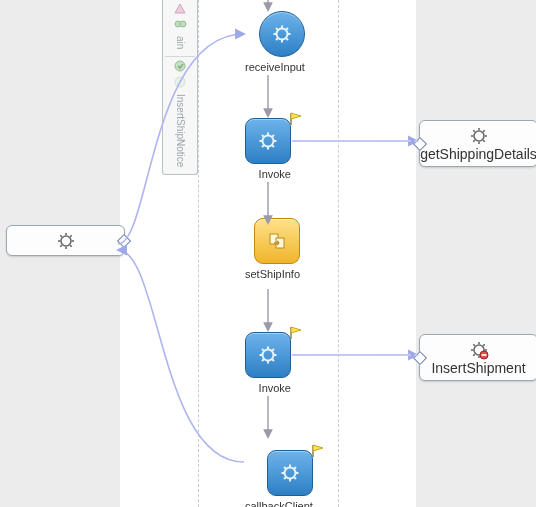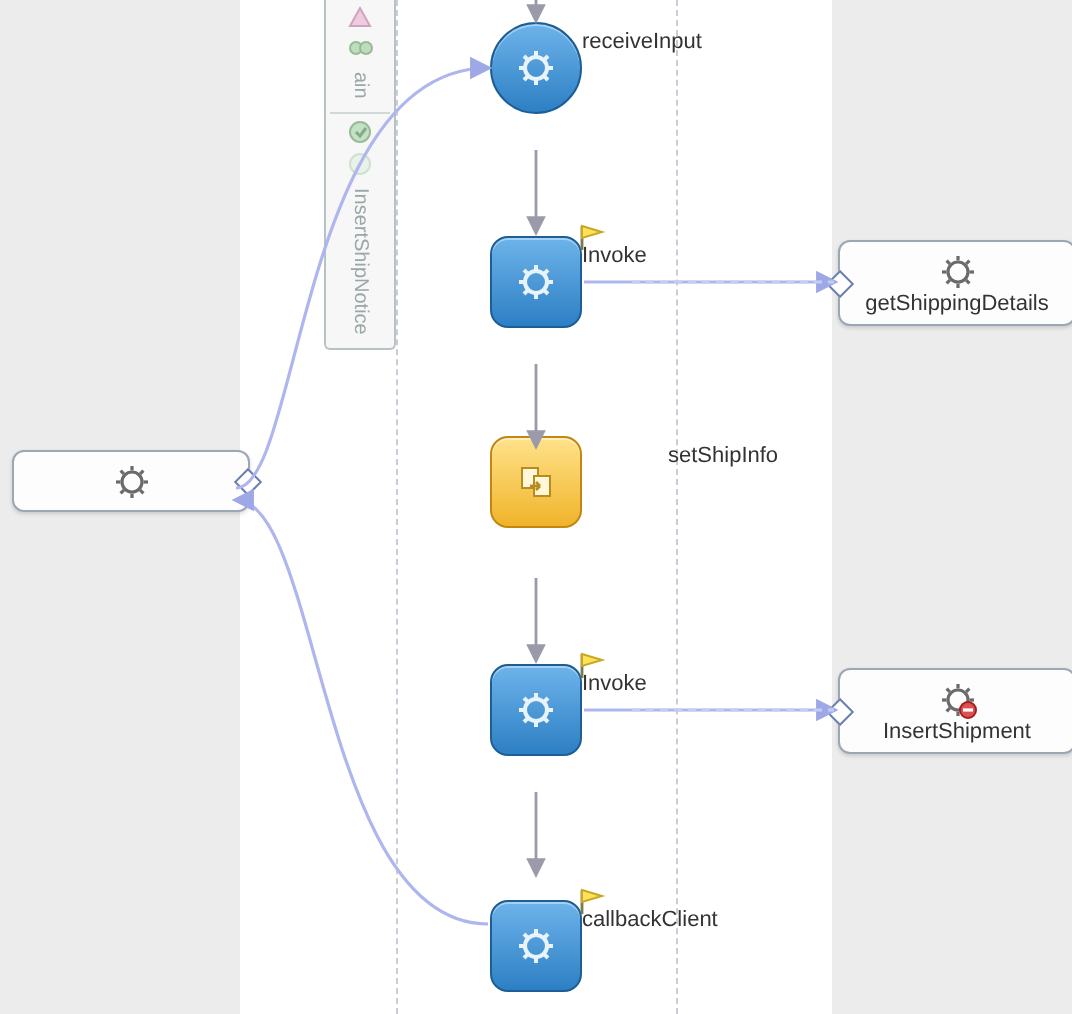--- a/index.html
+++ b/index.html
@@ -61,21 +61,22 @@
   .palette-split {
     height: 1px;
     background: #d0d8d8;
     margin: 1px 2px;
   }
 
   
   .node {
     position: absolute;
     display: flex;
-    align-items: flex-start;
+    flex-direction: column;
+    align-items: flex-end;
   }
   .node-icon {
     width: 44px;
     height: 44px;
     border-radius: 9px;
     background: linear-gradient(#6db3ea, #2d7fc4);
     border: 1px solid #1d5e96;
     box-shadow: inset 0 1px 0 rgba(255,255,255,0.4);
     display: flex;
     align-items: center;
@@ -123,21 +124,21 @@
     background: #fdfdfd;
     border: 1px solid #9aa7b5;
     border-radius: 6px;
     box-shadow: 0 1px 2px rgba(0,0,0,0.15);
     display: flex;
     flex-direction: column;
     align-items: center;
     padding: 5px 6px 4px 6px;
   }
   .partner-label {
-    font-size: 11px;
+    font-size: 14px;
     color: #333;
     white-space: nowrap;
   }
   .pin {
     position: absolute;
     width: 8px;
     height: 8px;
     background: #fff;
     border: 1px solid #6a7fae;
     transform: rotate(45deg);
@@ -252,21 +253,21 @@
           <use href="#gear-light"></use>
         </svg>
     </div>
     <svg class="flag">
         <use href="#flag-yellow"></use>
       </svg>
   </div>
   <div class="node-label">Invoke</div>
 </div>
 
-<div class="node" style="left:245px; top:218px;gap:43px;">
+<div class="node" style="left:245px; top:218px;">
   <div class="assign-icon">
     <svg class="gear">
         <use href="#assign-glyph"></use>
       </svg>
   </div>
   <div class="node-label">setShipInfo</div>
 </div>
 
 <div class="node" style="left:245px; top:332px;">
   <div style="position:relative">

